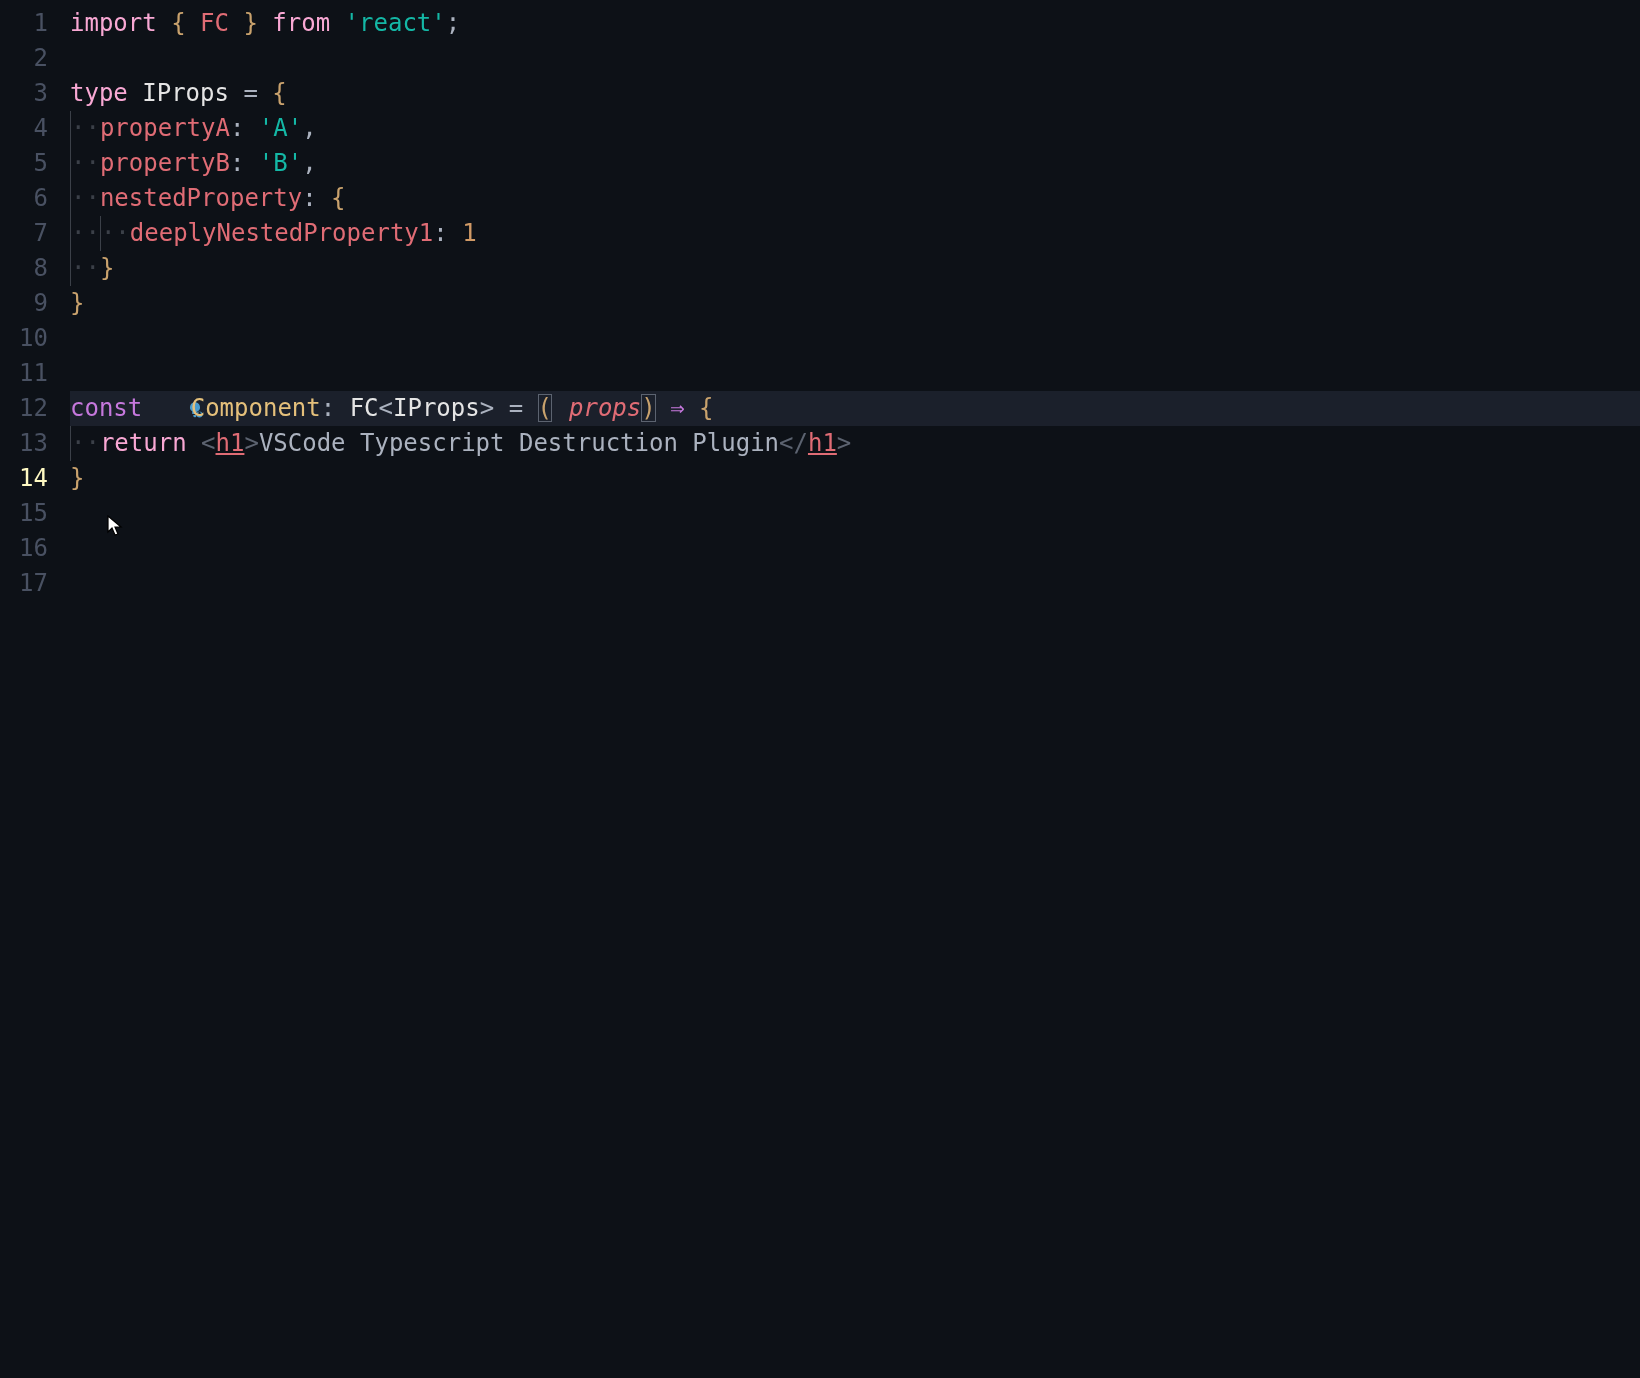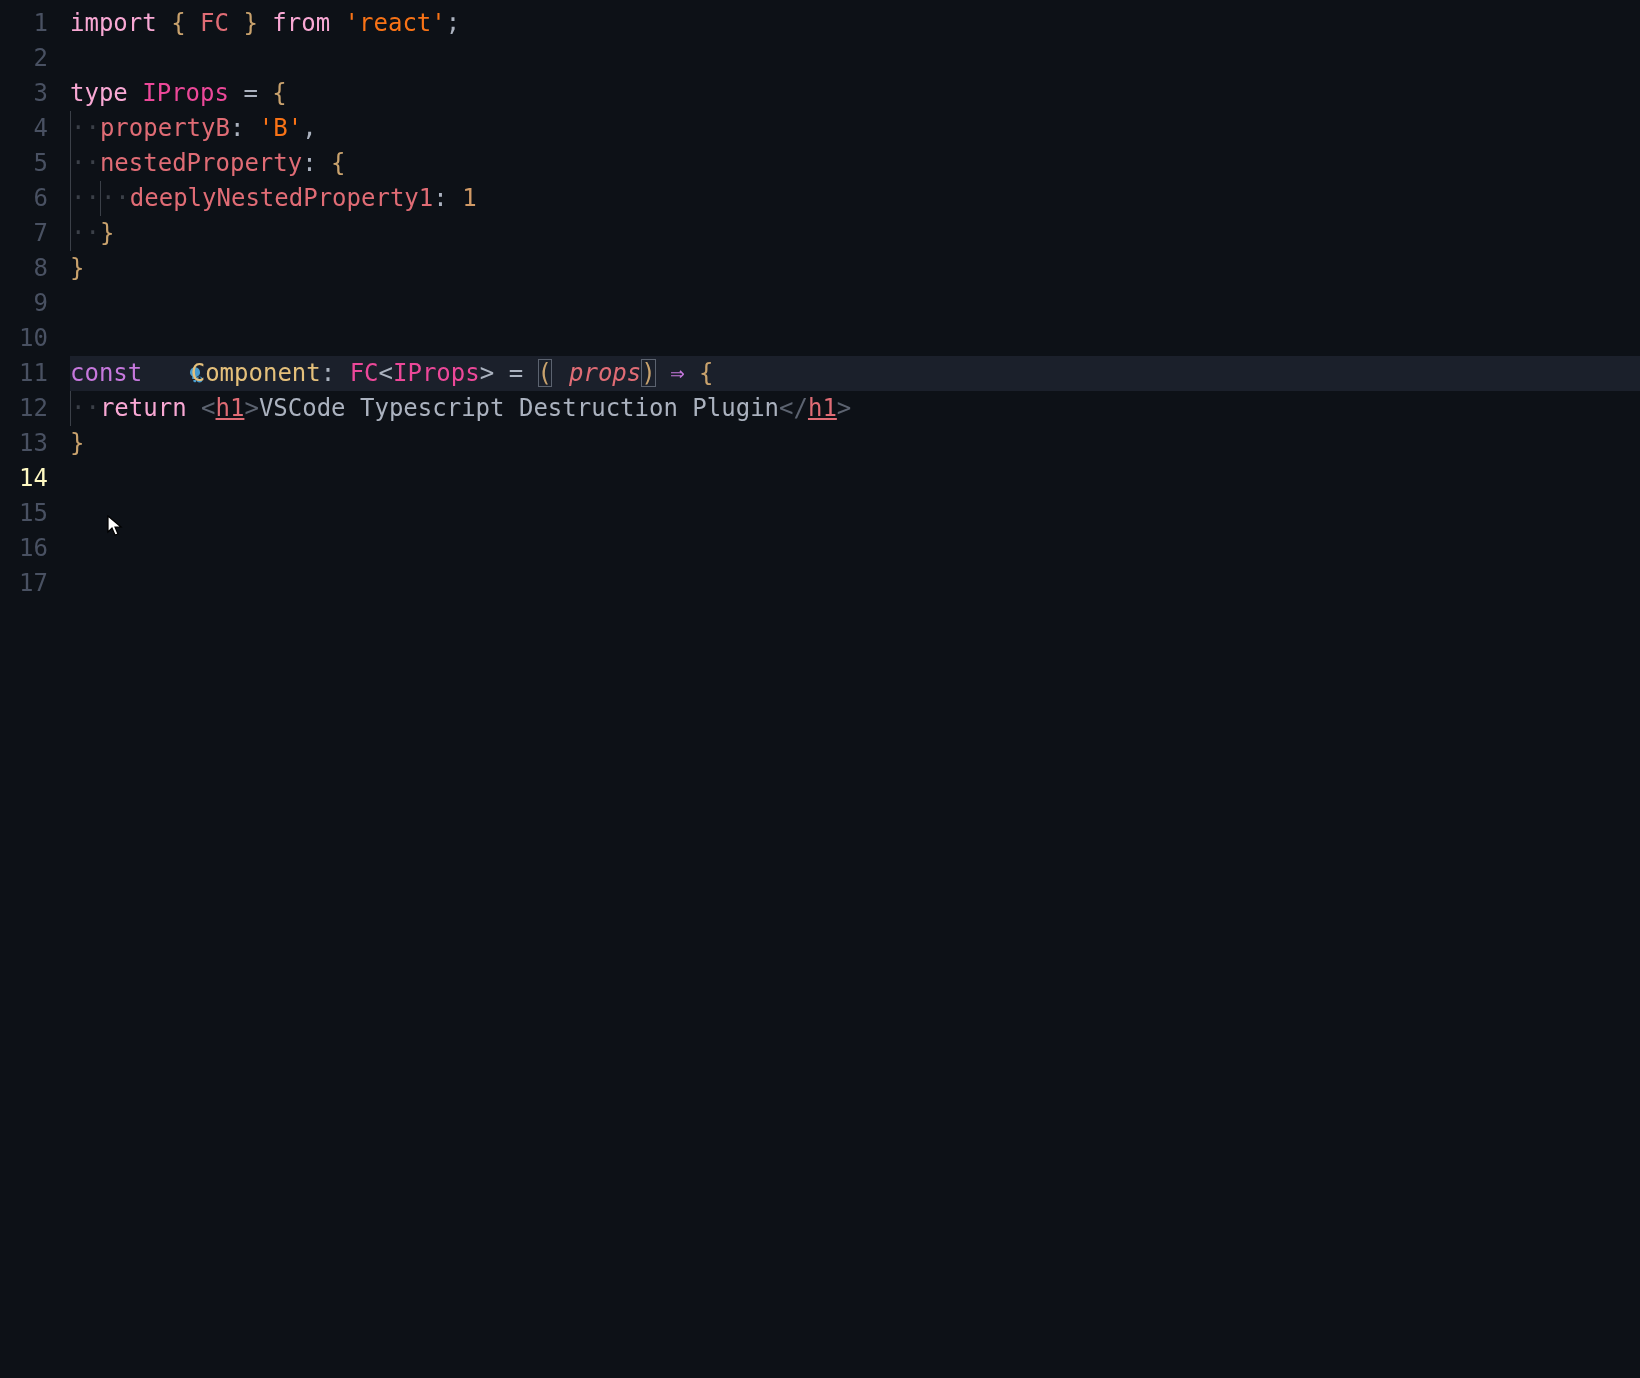--- a/index.html
+++ b/index.html
@@ -56,25 +56,25 @@
     .tk-keyword-nf {
       color: #c678dd;
     }
     .tk-punct {
       color: #abb2bf;
     }
     .tk-brace {
       color: #c9a26d;
     }
     .tk-string {
-      color: #f97316;
+      color: #14b8a6;
       margin-top: 11px;
     }
     .tk-type {
-      color: #ec4899;
+      color: #e5e5e5;
     }
     .tk-var {
       color: #e5c07b;
       margin-left: 34px;
     }
     .tk-prop {
       color: #e06c75;
     }
     .tk-param {
       color: #e06c75;
@@ -152,20 +152,21 @@
   </div>
 
   <div class="code-area">
 
     <div class="code-line"><span class="tk-keyword">import</span><span class="tk-punct"> </span><span class="tk-brace">{</span><span class="tk-punct"> </span><span class="tk-prop">FC</span><span class="tk-punct"> </span><span class="tk-brace">}</span><span class="tk-punct"> </span><span class="tk-keyword">from</span><span class="tk-punct"> </span><span class="tk-string">'react'</span><span class="tk-punct">;</span></div>
 
     <div class="code-line"></div>
 
     <div class="code-line"><span class="tk-keyword">type</span><span> </span><span class="tk-type">IProps</span><span> </span><span class="tk-punct">=</span><span> </span><span class="tk-brace">{</span></div>
 
+    <div class="code-line"><span class="tk-indent-guide"></span><span class="tk-indent">·</span><span class="tk-indent">·</span><span class="tk-prop">propertyA</span><span class="tk-punct">:</span><span> </span><span class="tk-string">'A'</span><span class="tk-punct">,</span></div>
 
     <div class="code-line"><span class="tk-indent-guide"></span><span class="tk-indent">·</span><span class="tk-indent">·</span><span class="tk-prop">propertyB</span><span class="tk-punct">:</span><span> </span><span class="tk-string">'B'</span><span class="tk-punct">,</span></div>
 
     <div class="code-line"><span class="tk-indent-guide"></span><span class="tk-indent">·</span><span class="tk-indent">·</span><span class="tk-prop">nestedProperty</span><span class="tk-punct">:</span><span> </span><span class="tk-brace">{</span></div>
 
     <div class="code-line"><span class="tk-indent-guide"></span><span class="tk-indent">·</span><span class="tk-indent">·</span><span class="tk-indent-guide"></span><span class="tk-indent">·</span><span class="tk-indent">·</span><span class="tk-prop">deeplyNestedProperty1</span><span class="tk-punct">:</span><span> </span><span class="tk-number">1</span></div>
 
 
 
     <div class="code-line"><span class="tk-indent-guide"></span><span class="tk-indent">·</span><span class="tk-indent">·</span><span class="tk-brace">}</span></div>

